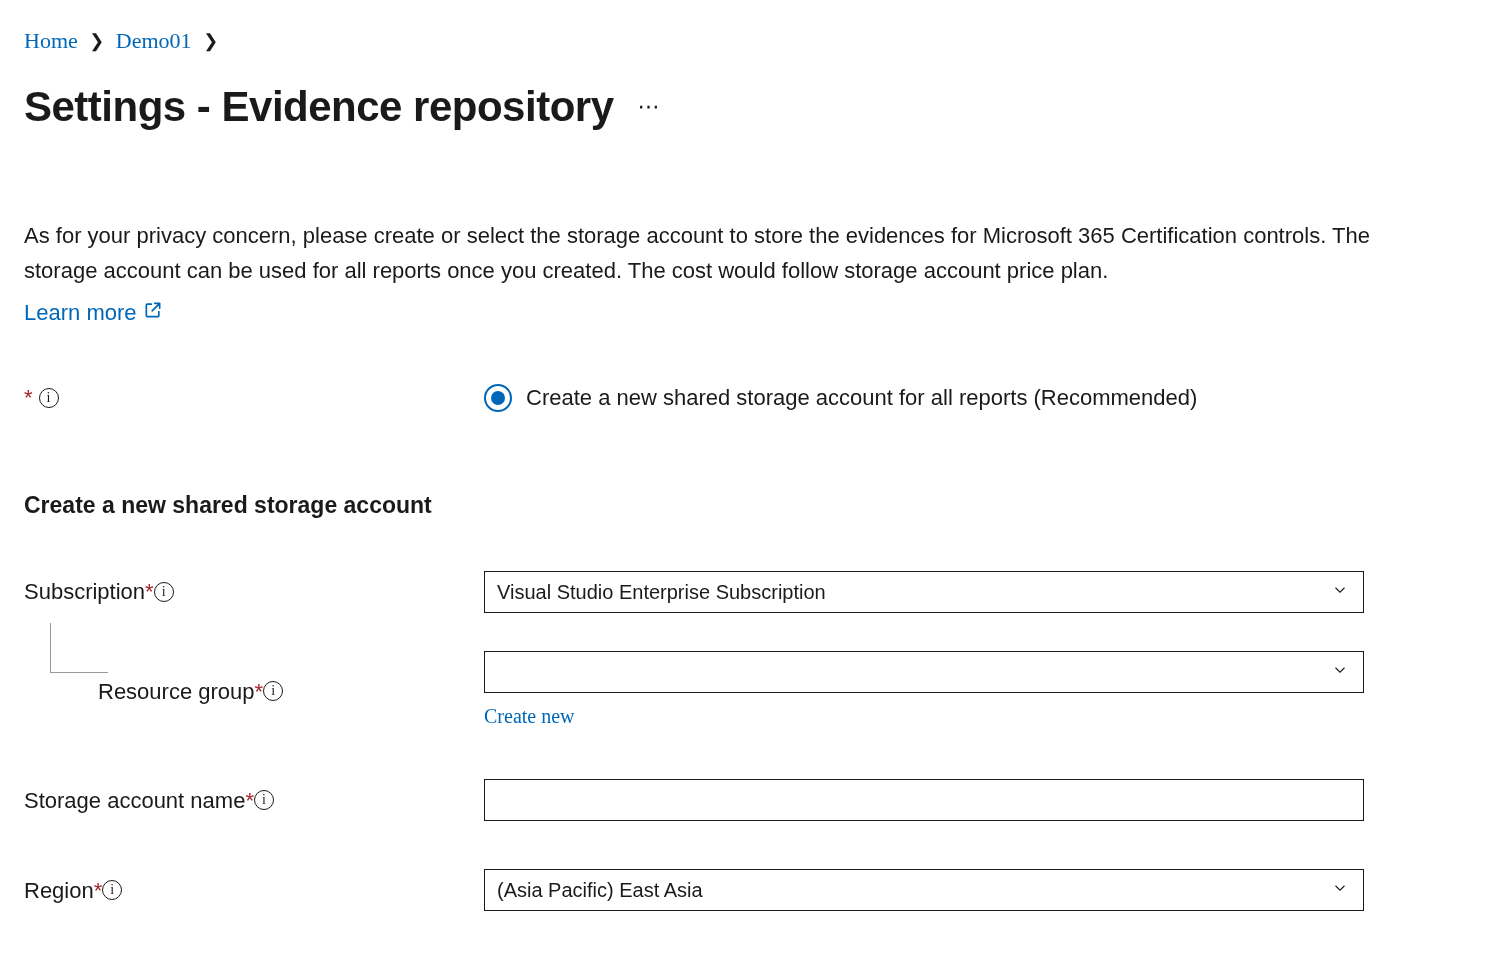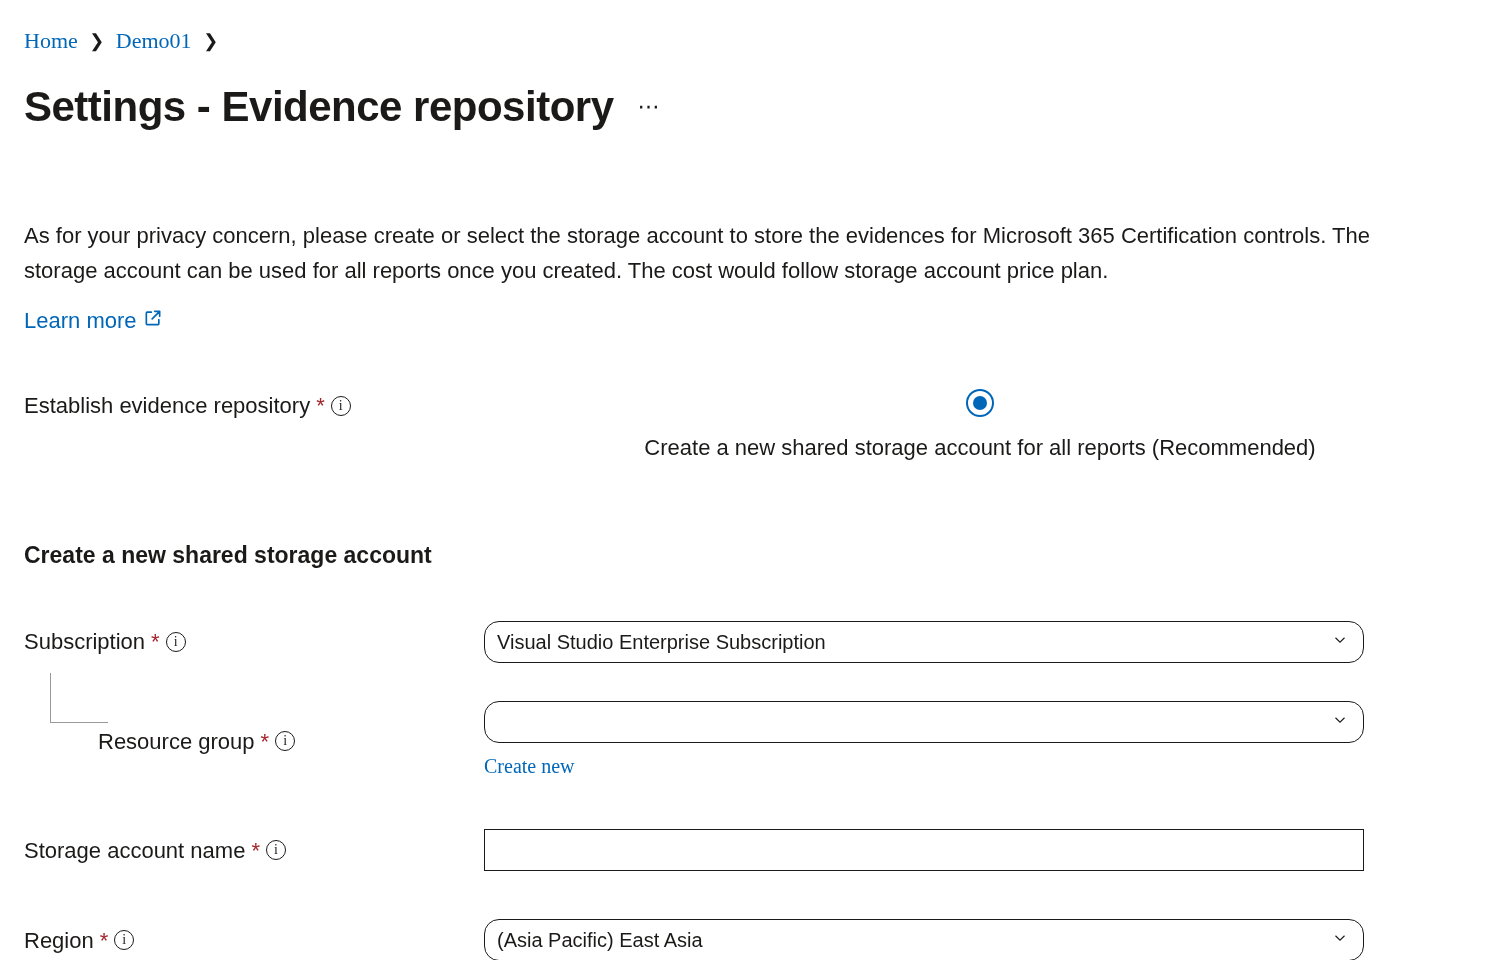--- a/index.html
+++ b/index.html
@@ -32,21 +32,21 @@
     
     .page-head { display: flex; align-items: center; gap: 24px; margin-bottom: 80px; }
     h1.page-title {
       font-size: 42px;
       font-weight: 600;
       letter-spacing: -0.5px;
     }
     .ellipsis-icon { font-size: 22px; color: #1b1a19; letter-spacing: 2px; }
 
     
-    .intro { font-size: 22px; line-height: 1.6; max-width: 1350px; margin-bottom: 16px; }
+    .intro { font-size: 22px; line-height: 1.6; max-width: 1350px; margin-bottom: 8px; }
     .ext-link { display: inline-flex; align-items: center; gap: 6px; font-size: 22px; }
     .ext-icon svg { width: 20px; height: 20px; stroke: #0067b8; fill: none; }
 
     
     .form-row {
       display: flex;
       align-items: flex-start;
       margin-top: 52px;
     }
     .form-row .label-col {
@@ -70,21 +70,20 @@
       line-height: 1;
     }
 
     .radio-opt {
       display: flex;
       align-items: center;
       gap: 14px;
       font-size: 22px;
       margin-bottom: 30px;
       cursor: pointer;
-      flex-direction: column;
     }
     .radio {
       width: 28px; height: 28px;
       border: 2px solid #1b1a19;
       border-radius: 50%;
       display: inline-flex;
       align-items: center; justify-content: center;
       flex: none;
     }
     .radio.checked { border-color: #0067b8; }
@@ -105,21 +104,20 @@
       display: flex;
       align-items: center;
       margin-top: 48px;
     }
     .field-row .label-col {
       width: 460px;
       flex: none;
       font-size: 22px;
       display: flex;
       align-items: center;
-      gap: 6px;
     }
     .field-row.indent .label-col { padding-left: 74px; text-align: right; }
     .field-row .ctrl-col { flex: 1; max-width: 880px; }
 
     .tree-connector {
       position: absolute;
       border-left: 1px solid #999;
       border-bottom: 1px solid #999;
       width: 58px;
       height: 50px;
@@ -133,21 +131,21 @@
       border: 1px solid #1b1a19;
       padding: 0 44px 0 12px;
       font-size: 20px;
       font-family: inherit;
       background: #fff;
       color: #1b1a19;
       position: relative;
       display: flex;
       align-items: center;
     }
-    .select { cursor: pointer; border-radius: 15px; }
+    .select { cursor: pointer; }
     .select .chev {
       position: absolute;
       right: 14px;
       top: 50%;
       transform: translateY(-50%);
     }
     .select .chev svg { width: 18px; height: 18px; stroke: #1b1a19; fill: none; stroke-width: 1.5; }
 
     .helper-link { display: inline-block; margin-top: 8px; font-size: 20px; font-family: Liberation Serif, serif; }
   </style>
@@ -177,21 +175,20 @@
   <span class="ext-icon">
     <svg viewBox="0 0 24 24">
         <path d="M14 4h6v6M20 4l-9 9M19 14v5a1 1 0 0 1-1 1H5a1 1 0 0 1-1-1V6a1 1 0 0 1 1-1h5" stroke-width="2" stroke-linecap="round" stroke-linejoin="round"></path>
       </svg>
   </span>
 </a>
 
 
 <div class="form-row">
   <div class="label-col">
-    <span>Establish evidence repository</span>
     <span class="req">*</span>
     <span class="info-icon">i</span>
   </div>
   <div class="ctrl-col">
     <div class="radio-opt">
       <span class="radio checked"></span>
       <span>Create a new shared storage account for all reports (Recommended)</span>
     </div>
   </div>
 </div>

